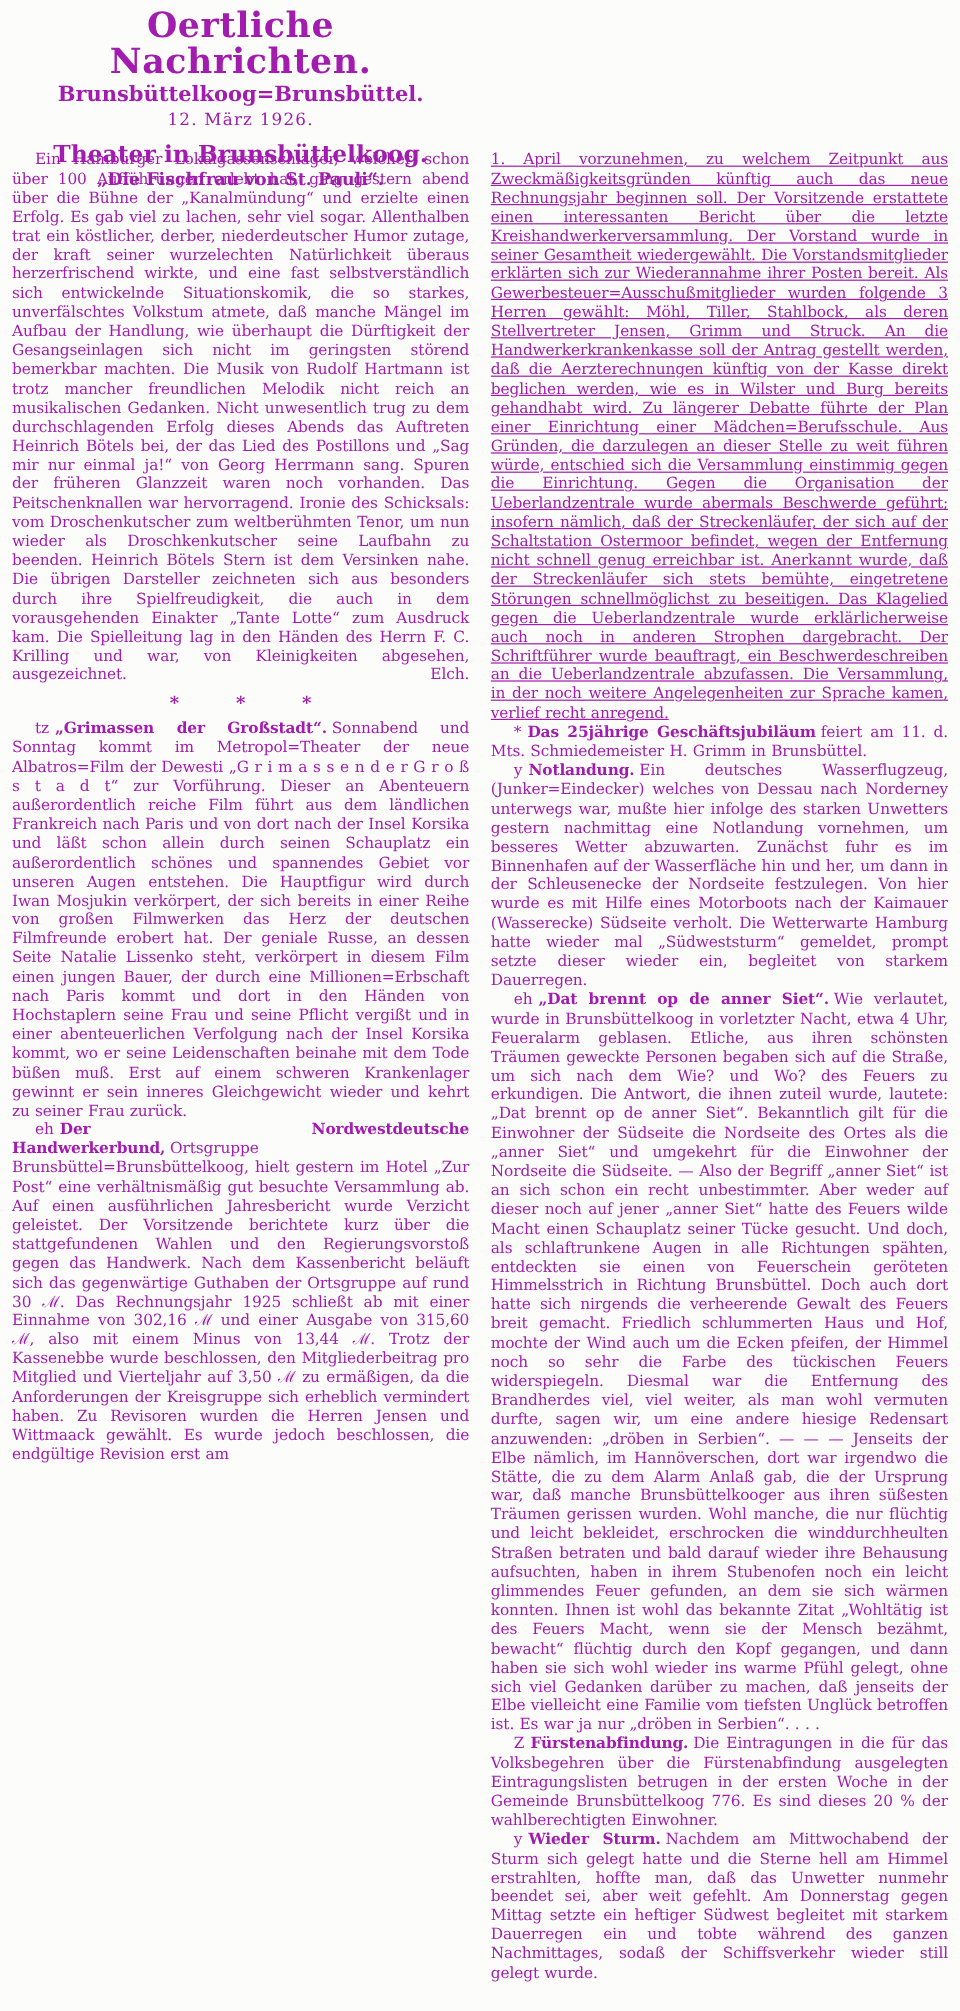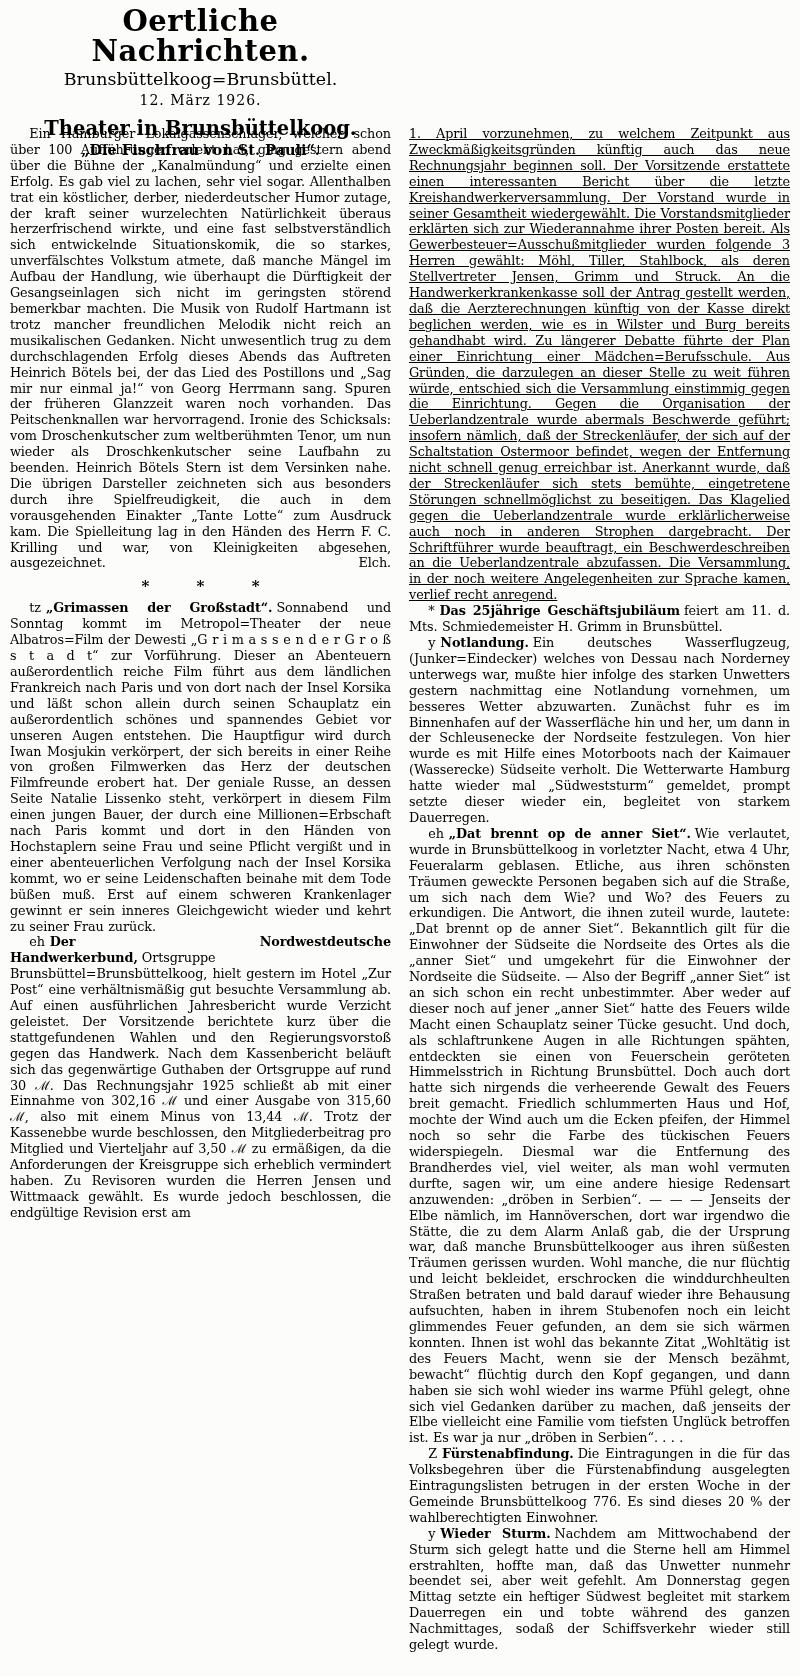--- a/index.html
+++ b/index.html
@@ -2,21 +2,21 @@
 <html lang="de"><head>
 <meta charset="utf-8">
 <style>
   html, body { margin: 0; padding: 0; background: #e8e8e4; }
   .page {
     position: relative;
     width: 800px;
     height: 1676px;
     margin: 0 auto;
     background: #fcfcfa;
-    color: #000000;
+    color: #a21caf;
     font-family: "DejaVu Serif", serif;
     overflow: hidden;
   }
   .columns {
     display: flex;
     gap: 18px;
     padding: 4px 10px 0 10px;
   }
   .col {
     width: 381px;
@@ -28,21 +28,21 @@
   .masthead { height: 122px; text-align: center; }
   .masthead-title {
     font-size: 29px;
     font-weight: bold;
     letter-spacing: 0.5px;
     line-height: 1.05;
     padding-top: 2px;
   }
   .masthead-subtitle {
     font-size: 17.5px;
-    font-weight: normal;
+    font-weight: bold;
     margin-top: 2px;
   }
   .masthead-date {
     font-size: 14px;
     margin-top: 3px;
     letter-spacing: 1px;
   }
   .article-title {
     font-size: 19.5px;
     font-weight: bold;

